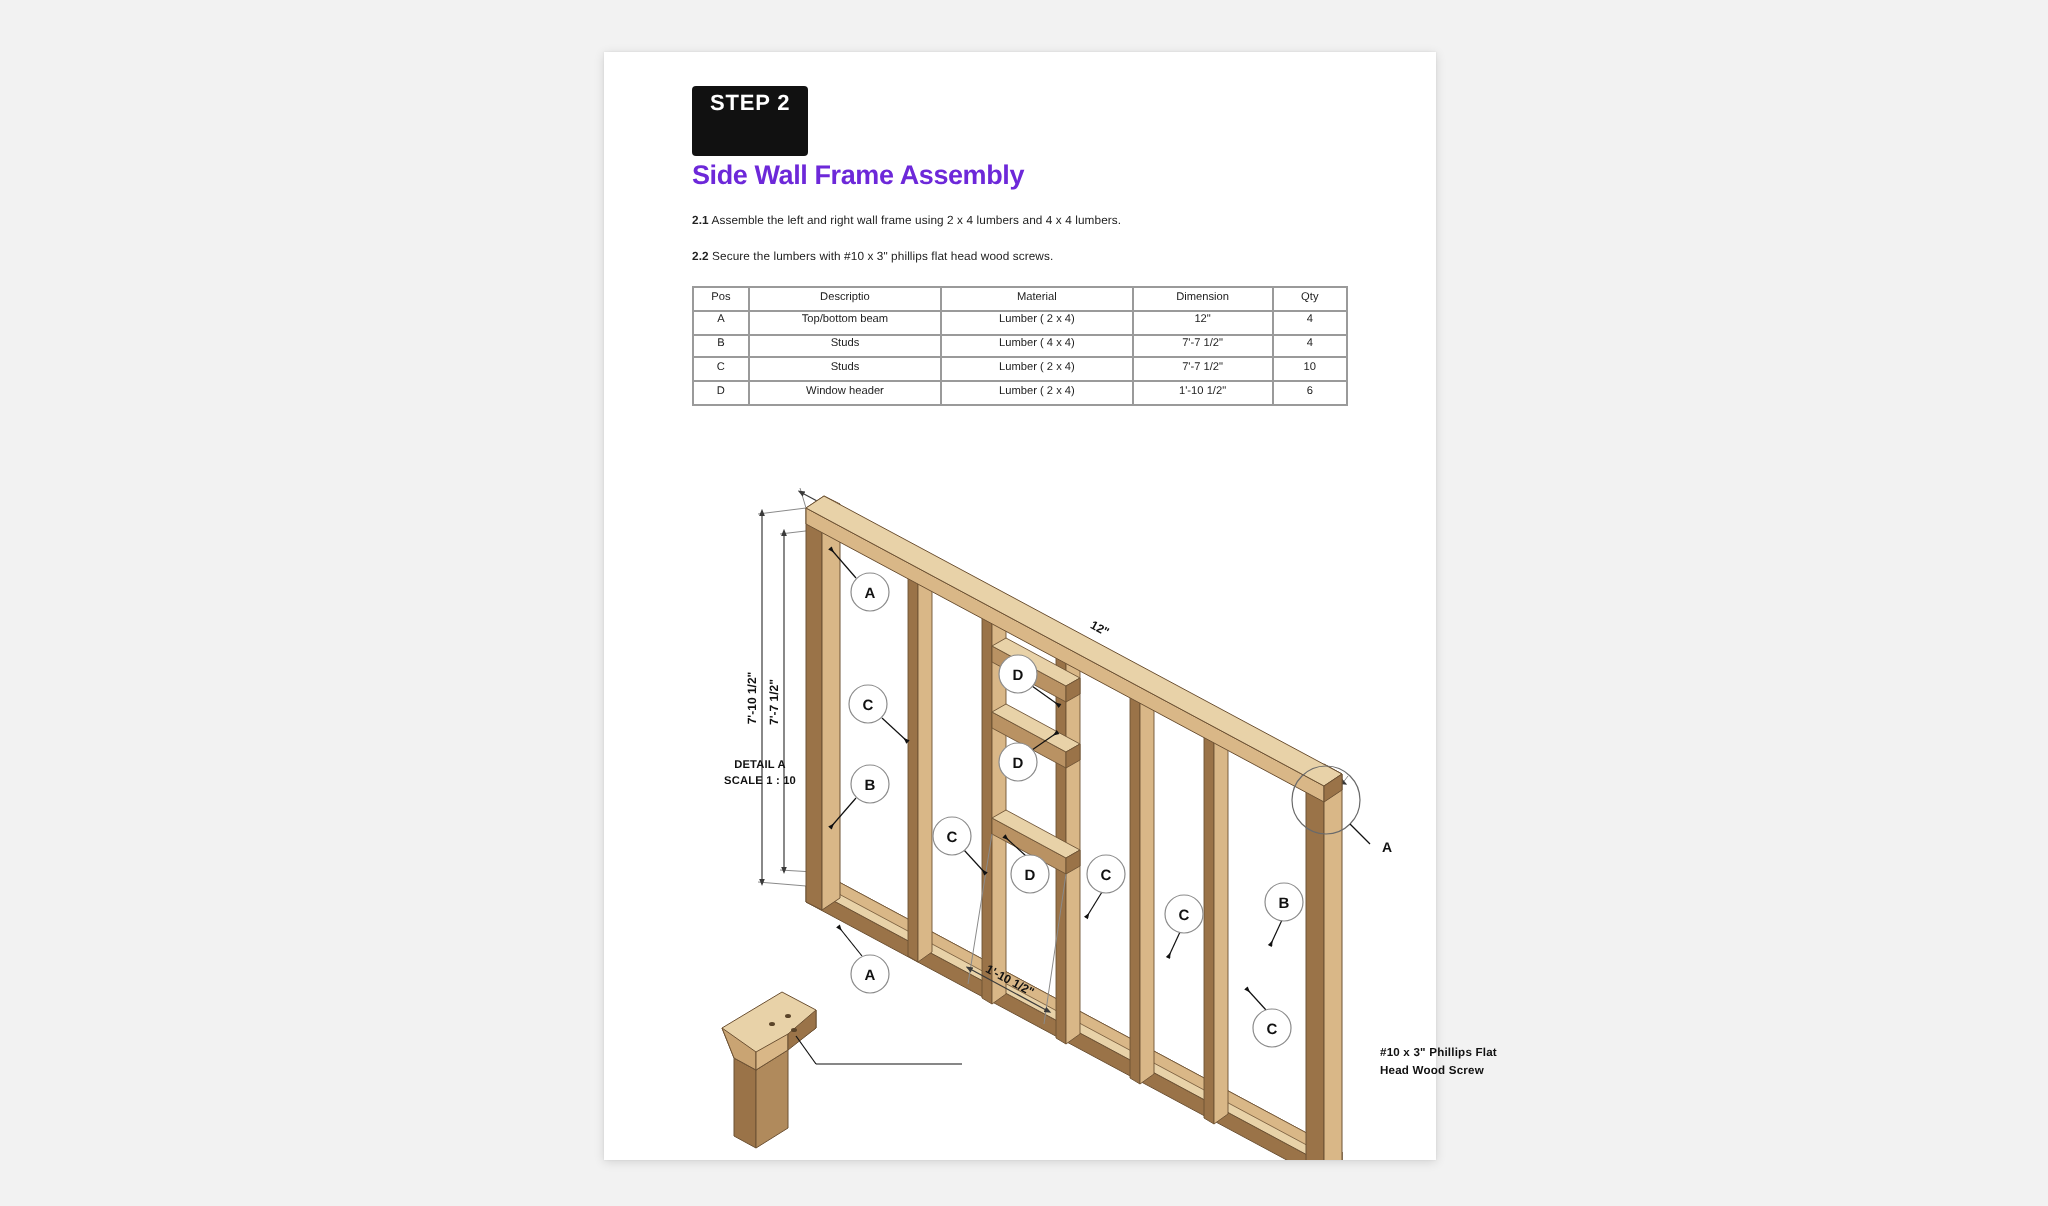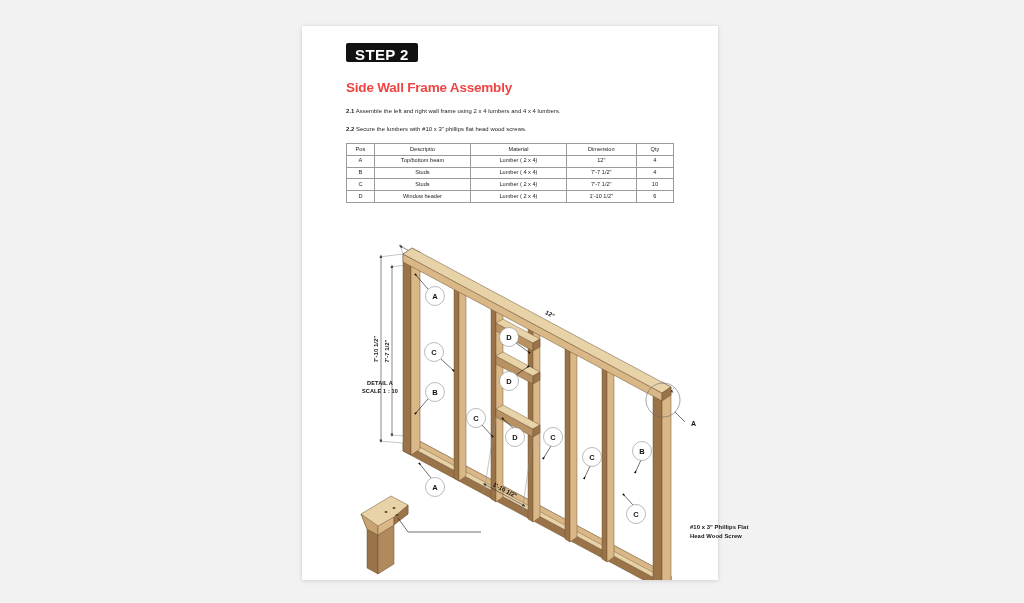--- a/index.html
+++ b/index.html
@@ -22,34 +22,34 @@
     height: 554px;
     background: #ffffff;
     box-shadow: 0 1px 5px rgba(0,0,0,0.13), 0 0 1px rgba(0,0,0,0.08);
   }
   .step-badge {
     position: absolute;
     left: 44px;
     top: 17px;
     background: #111111;
     color: #ffffff;
-    font-size: 15px;
+    font-size: 11px;
     font-weight: bold;
     letter-spacing: 0.4px;
-    padding: 4px 9px 0 9px;
+    padding: 4px 9px 20px 9px;
     border-radius: 2px;
     line-height: 1;
   }
   .page-title {
     position: absolute;
     left: 44px;
     top: 54px;
     font-size: 13.5px;
     font-weight: bold;
-    color: #ef4444;
+    color: #6d28d9;
     letter-spacing: -0.2px;
   }
   .instruction {
     position: absolute;
     left: 44px;
     font-size: 5.9px;
     color: #222222;
     letter-spacing: 0.05px;
   }
   .instruction .num {

